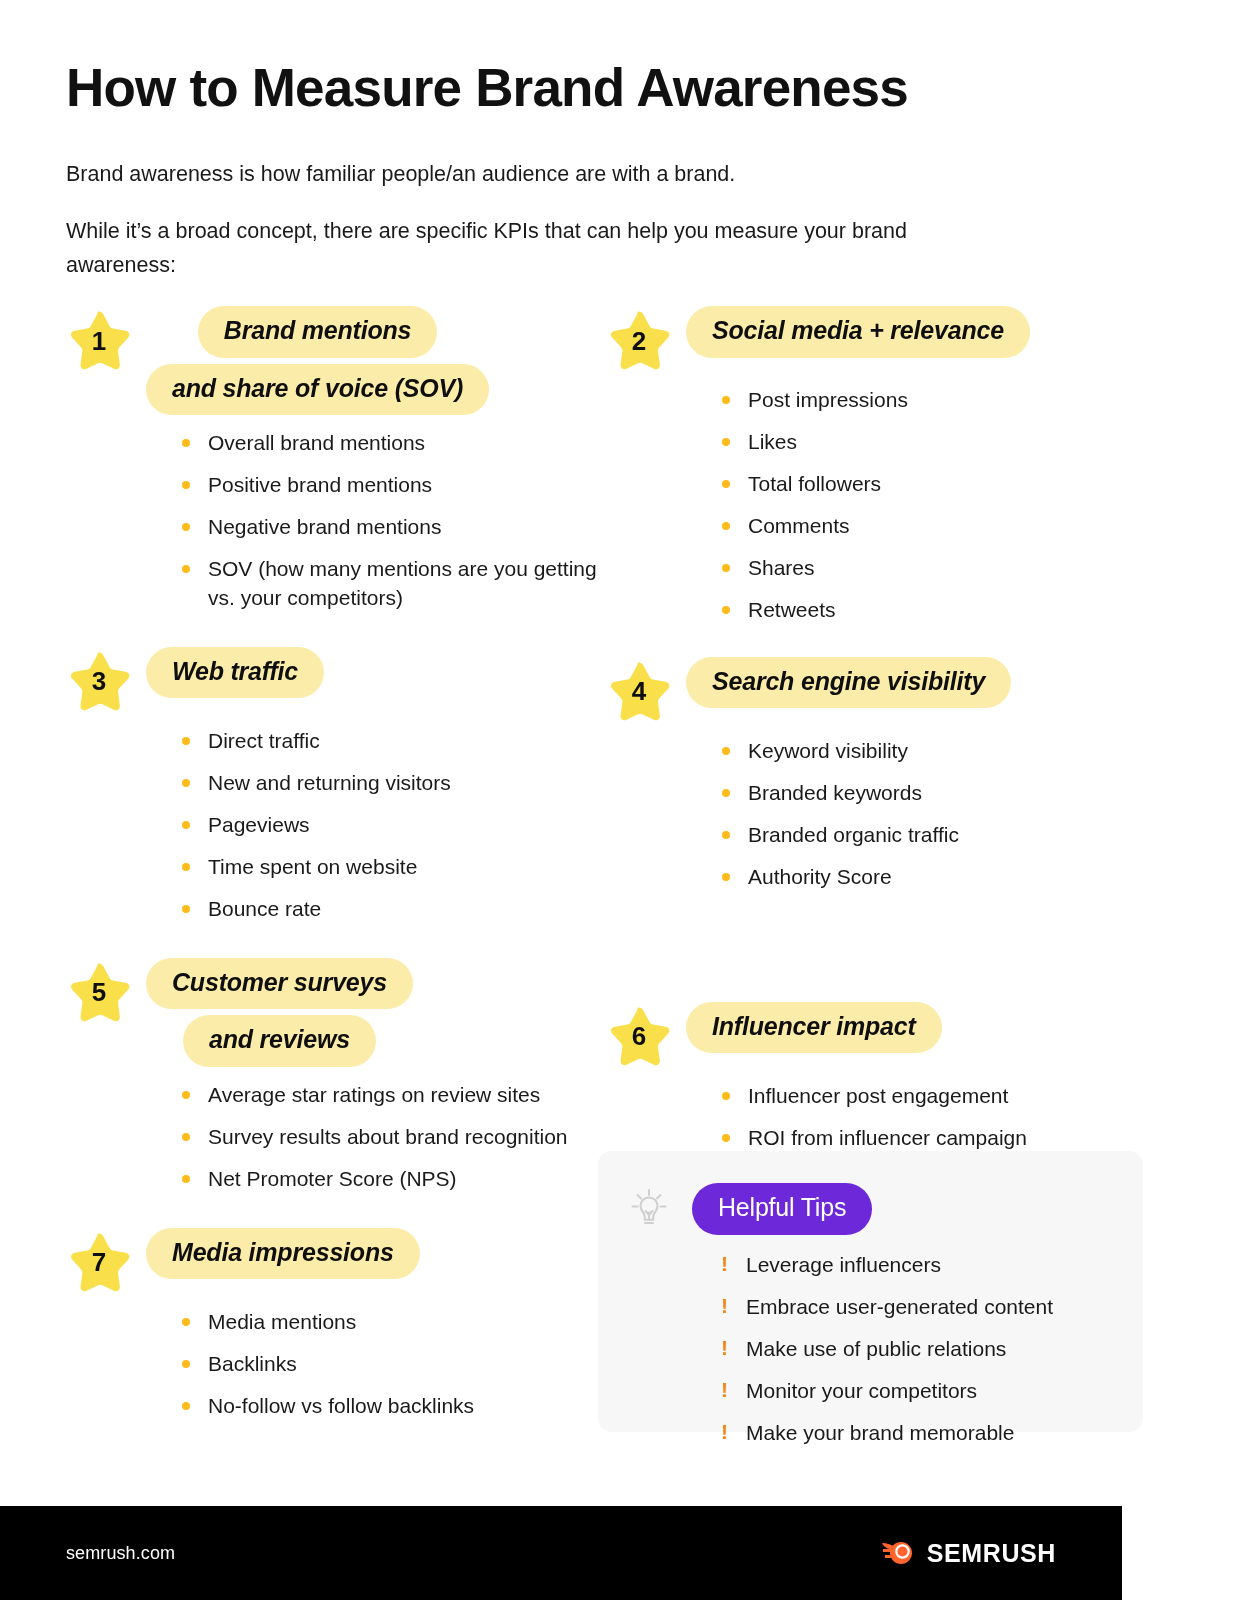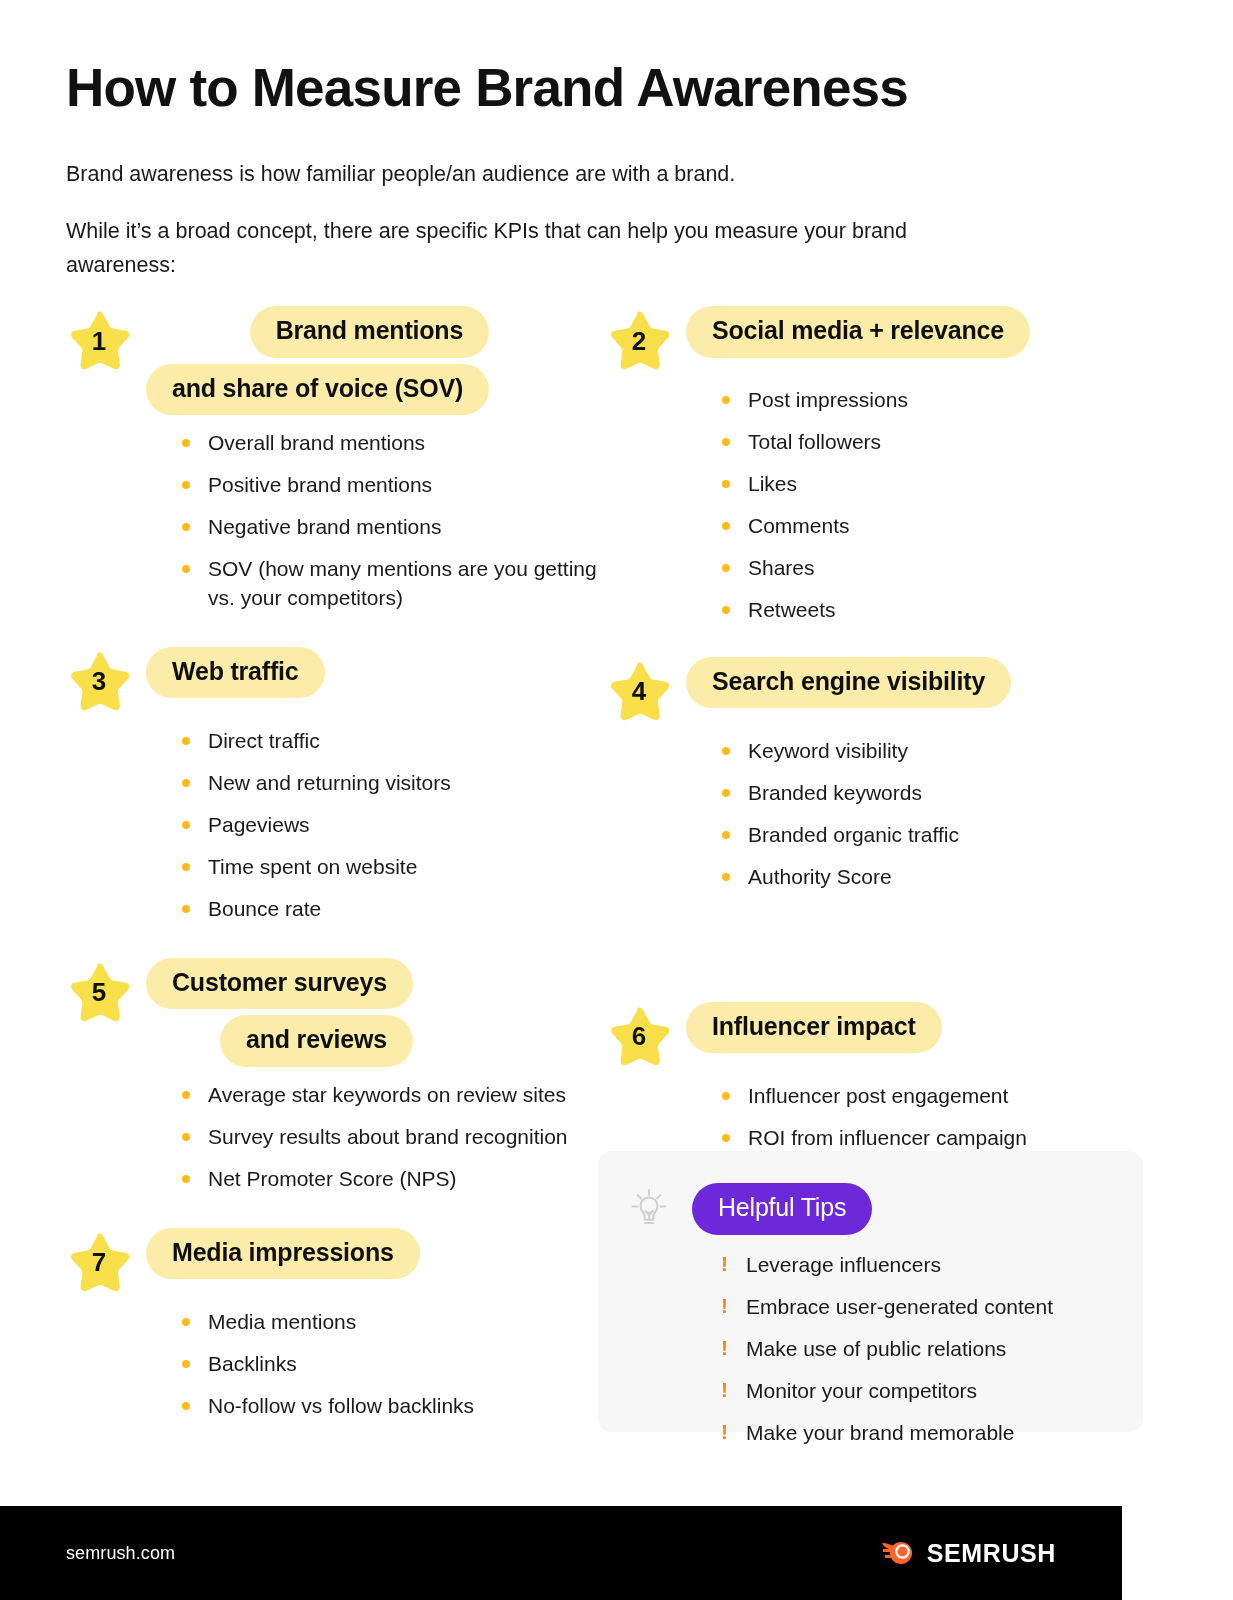--- a/index.html
+++ b/index.html
@@ -85,23 +85,24 @@
     justify-content: center;
     font-size: 26px;
     font-weight: 600;
     color: #0f0f0f;
     padding-top: 2px;
   }
 
   .pill-wrap {
     display: flex;
     flex-direction: column;
-    align-items: flex-end;
+    align-items: center;
     margin-left: 14px;
     gap: 6px;
+    font-style: italic;
   }
   .pill {
     background: #FBEDA9;
     border-radius: 26px;
     padding: 10px 26px 12px 26px;
     font-size: 25px;
     font-weight: 600;
     color: #0f0f0f;
     letter-spacing: -0.2px;
     white-space: nowrap;
@@ -285,21 +286,21 @@
               <path d="M33 3.5 C35 3.5 36.4 4.8 37.4 6.6 L43.6 18 C44.4 19.5 45.5 20.3 47.1 20.6 L59.6 22.8 C63.3 23.5 64.6 27 62.1 29.8 L53.4 39.3 C52.3 40.5 51.9 41.8 52.1 43.4 L53.8 56.2 C54.3 60 51.3 62.3 47.9 60.7 L36.3 55.2 C34.9 54.5 33.5 54.5 32.1 55.2 L20.5 60.7 C17.1 62.3 14.1 60 14.6 56.2 L16.3 43.4 C16.5 41.8 16.1 40.5 15 39.3 L6.3 29.8 C3.8 27 5.1 23.5 8.8 22.8 L21.3 20.6 C22.9 20.3 24 19.5 24.8 18 L31 6.6 C32 4.8 31 3.5 33 3.5 Z" fill="#F9E04B"></path>
             </svg>
             <span class="star-num">5</span>
           </div>
           <div class="pill-wrap">
             <div class="pill">Customer surveys</div>
             <div class="pill">and reviews</div>
           </div>
         </div>
         <ul class="kpi-list">
-          <li><span class="dot"></span><span>Average star keywords on review sites</span></li>
+          <li><span class="dot"></span><span>Average star ratings on review sites</span></li>
           <li><span class="dot"></span><span>Survey results about brand recognition</span></li>
           <li><span class="dot"></span><span>Net Promoter Score (NPS)</span></li>
         </ul>
       </div>
 
       <div class="section" style="margin-top:34px;">
         <div class="sec-head">
           <div class="star">
             <svg viewBox="0 0 66 64" xmlns="http://www.w3.org/2000/svg">
               <path d="M33 3.5 C35 3.5 36.4 4.8 37.4 6.6 L43.6 18 C44.4 19.5 45.5 20.3 47.1 20.6 L59.6 22.8 C63.3 23.5 64.6 27 62.1 29.8 L53.4 39.3 C52.3 40.5 51.9 41.8 52.1 43.4 L53.8 56.2 C54.3 60 51.3 62.3 47.9 60.7 L36.3 55.2 C34.9 54.5 33.5 54.5 32.1 55.2 L20.5 60.7 C17.1 62.3 14.1 60 14.6 56.2 L16.3 43.4 C16.5 41.8 16.1 40.5 15 39.3 L6.3 29.8 C3.8 27 5.1 23.5 8.8 22.8 L21.3 20.6 C22.9 20.3 24 19.5 24.8 18 L31 6.6 C32 4.8 31 3.5 33 3.5 Z" fill="#F9E04B"></path>
@@ -328,22 +329,22 @@
               <path d="M33 3.5 C35 3.5 36.4 4.8 37.4 6.6 L43.6 18 C44.4 19.5 45.5 20.3 47.1 20.6 L59.6 22.8 C63.3 23.5 64.6 27 62.1 29.8 L53.4 39.3 C52.3 40.5 51.9 41.8 52.1 43.4 L53.8 56.2 C54.3 60 51.3 62.3 47.9 60.7 L36.3 55.2 C34.9 54.5 33.5 54.5 32.1 55.2 L20.5 60.7 C17.1 62.3 14.1 60 14.6 56.2 L16.3 43.4 C16.5 41.8 16.1 40.5 15 39.3 L6.3 29.8 C3.8 27 5.1 23.5 8.8 22.8 L21.3 20.6 C22.9 20.3 24 19.5 24.8 18 L31 6.6 C32 4.8 31 3.5 33 3.5 Z" fill="#F9E04B"></path>
             </svg>
             <span class="star-num">2</span>
           </div>
           <div class="pill-wrap">
             <div class="pill">Social media + relevance</div>
           </div>
         </div>
         <ul class="kpi-list">
           <li><span class="dot"></span><span>Post impressions</span></li>
+          <li><span class="dot"></span><span>Likes</span></li>
           <li><span class="dot"></span><span>Total followers</span></li>
-          <li><span class="dot"></span><span>Likes</span></li>
           <li><span class="dot"></span><span>Comments</span></li>
           <li><span class="dot"></span><span>Shares</span></li>
           <li><span class="dot"></span><span>Retweets</span></li>
         </ul>
       </div>
 
       <div class="section" style="margin-top:32px;">
         <div class="sec-head">
           <div class="star">
             <svg viewBox="0 0 66 64" xmlns="http://www.w3.org/2000/svg">

